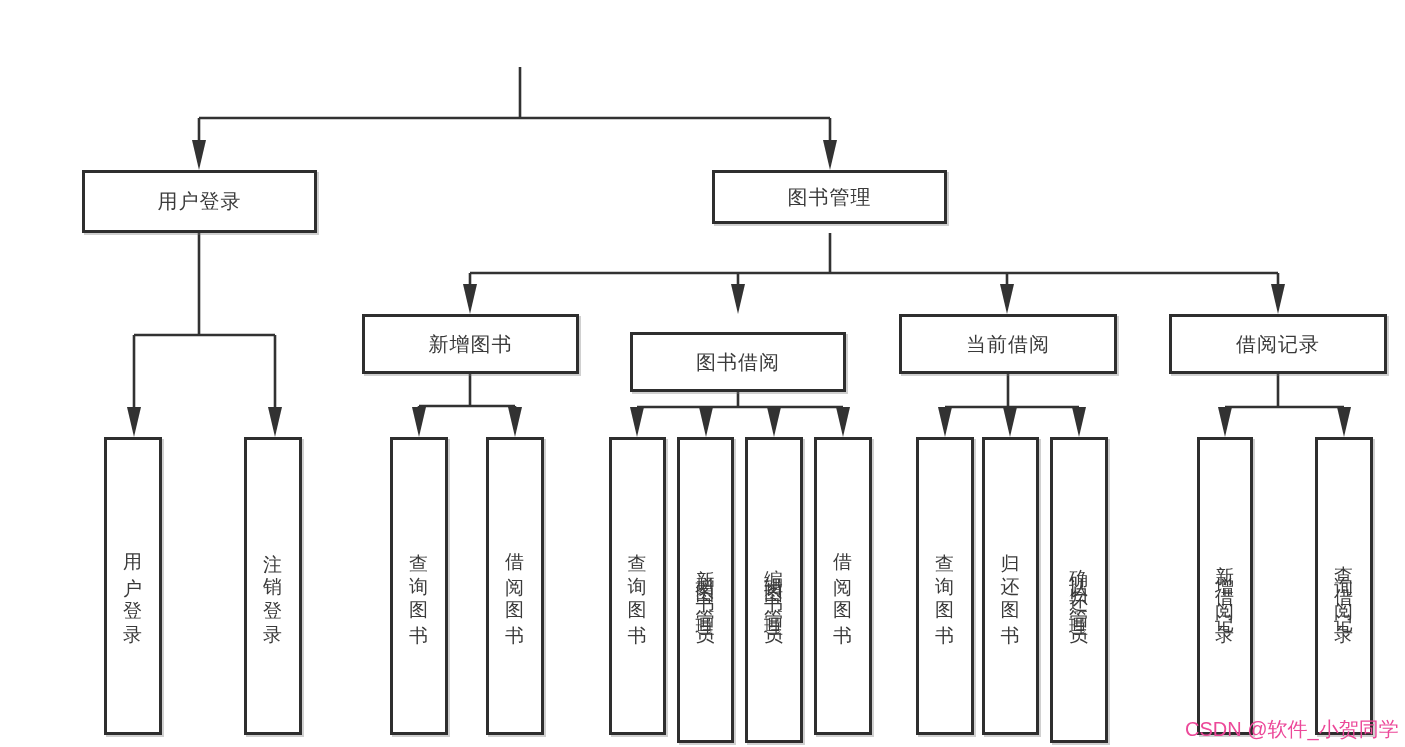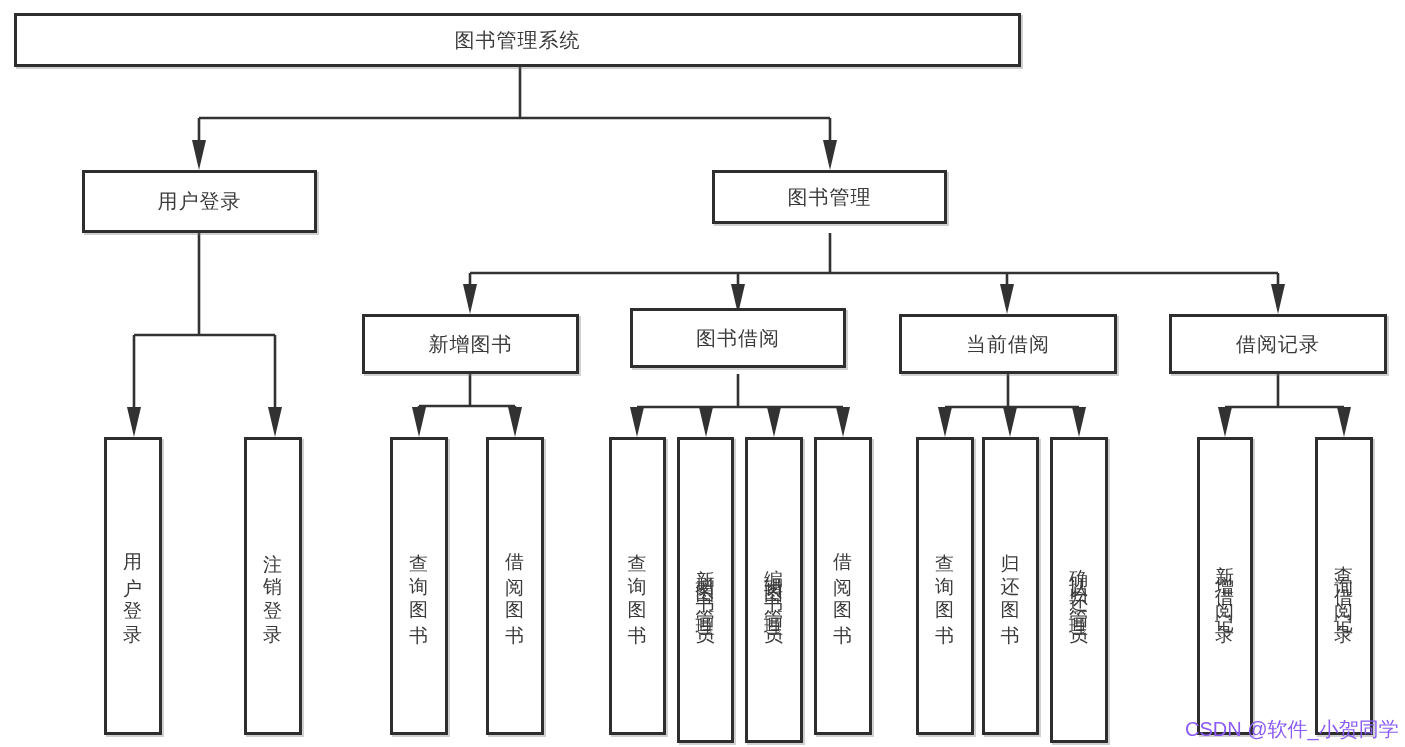--- a/index.html
+++ b/index.html
@@ -18,21 +18,21 @@
     border: 3px solid #2e2e2e; box-shadow: 2px 2px 0 rgba(120,120,120,0.35);
     display: flex; align-items: center; justify-content: center;
   }
   .hnode { font-size: 20px; letter-spacing: 1px; white-space: nowrap; }
 
   .root  { left: 14px;   top: 13px;  width: 1007px; height: 54px; }
   .l2-a  { left: 82px;   top: 170px; width: 235px;  height: 63px; }
   .l2-b  { left: 712px;  top: 170px; width: 235px;  height: 54px; }
 
   .l3-a  { left: 362px;  top: 314px; width: 217px;  height: 60px; }
-  .l3-b  { left: 630px;  top: 308px; width: 216px;  height: 60px; }
+  .l3-b  { left: 630px;  top: 332px; width: 216px;  height: 60px; }
   .l3-c  { left: 899px;  top: 314px; width: 218px;  height: 60px; }
   .l3-d  { left: 1169px; top: 314px; width: 218px;  height: 60px; justify-content: center; }
 
   .leaf span {
     writing-mode: vertical-rl; text-orientation: mixed;
     font-size: 19px; line-height: 1; white-space: nowrap;
   }
   .sp4  span { letter-spacing: 24px; }
   .sp6  span { letter-spacing: 12px; }
   .sp10 span { letter-spacing: 8px;  }
@@ -46,21 +46,21 @@
   .leaf-7  { left: 745px;  top: 437px; width: 58px; height: 306px; }
   .leaf-8  { left: 814px;  top: 437px; width: 58px; height: 298px; }
   .leaf-9  { left: 916px;  top: 437px; width: 58px; height: 298px; }
   .leaf-10 { left: 982px;  top: 437px; width: 57px; height: 298px; }
   .leaf-11 { left: 1050px; top: 437px; width: 58px; height: 306px; }
   .leaf-12 { left: 1197px; top: 437px; width: 56px; height: 298px; }
   .leaf-13 { left: 1315px; top: 437px; width: 58px; height: 298px; }
 
   .watermark {
     position: absolute; left: 1185px; top: 716px;
-    font-size: 20px; color: #8b5cf6; white-space: nowrap;
+    font-size: 20px; color: #ec4899; white-space: nowrap;
   }
 </style>
 </head>
 <body>
 
 <div id="canvas">
 
   <svg class="edges" width="1405" height="747" viewBox="0 0 1405 747">
 
     <g>
@@ -130,23 +130,20 @@
     <g>
       <line x1="1278" y1="374" x2="1278" y2="407"></line>
       <line x1="1225" y1="407" x2="1344" y2="407"></line>
       <line x1="1225" y1="407" x2="1225" y2="413"></line>
       <polygon points="1218,407 1232,407 1225,437"></polygon>
       <line x1="1344" y1="407" x2="1344" y2="413"></line>
       <polygon points="1337,407 1351,407 1344,437"></polygon>
     </g>
   </svg>
 
-  <div class="node hnode root">
-    <span>图书管理系统</span>
-  </div>
 
   <div class="node hnode l2-a">
     <span>用户登录</span>
   </div>
   <div class="node hnode l2-b">
     <span>图书管理</span>
   </div>
 
   <div class="node hnode l3-a">
     <span>新增图书</span>

